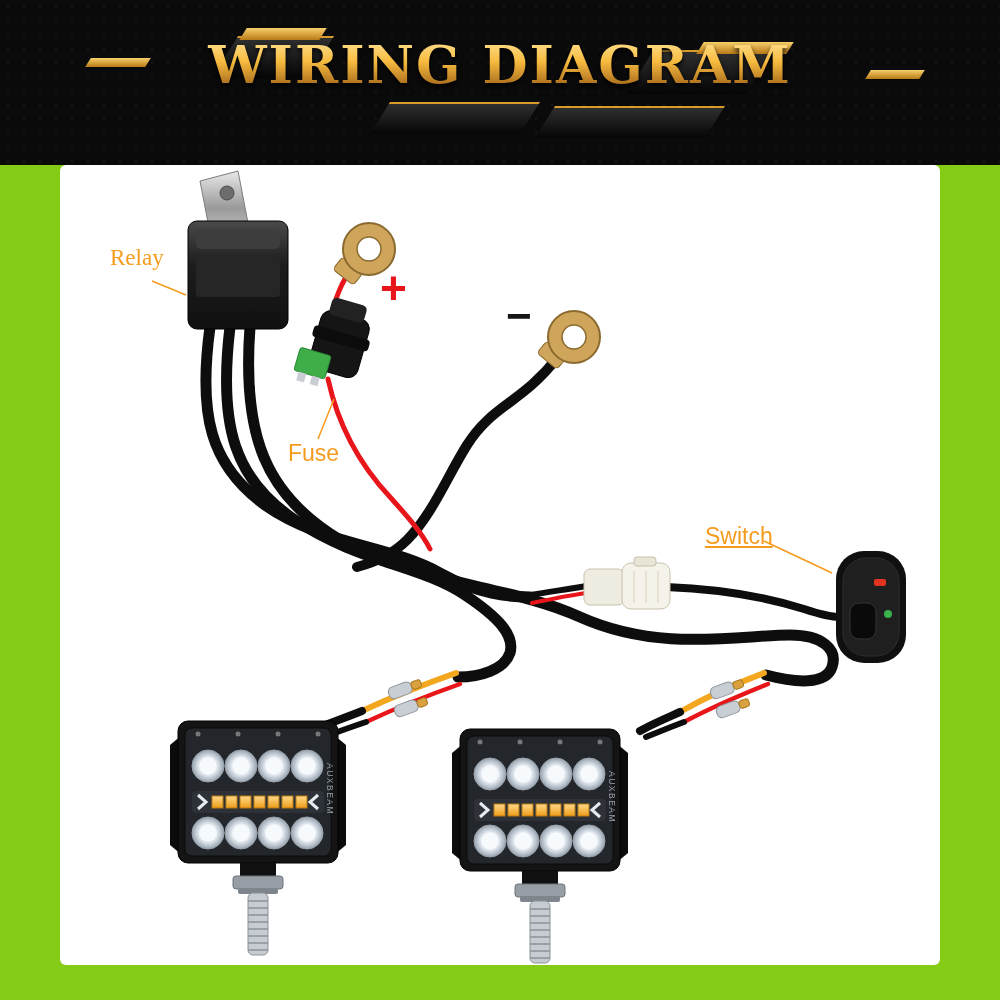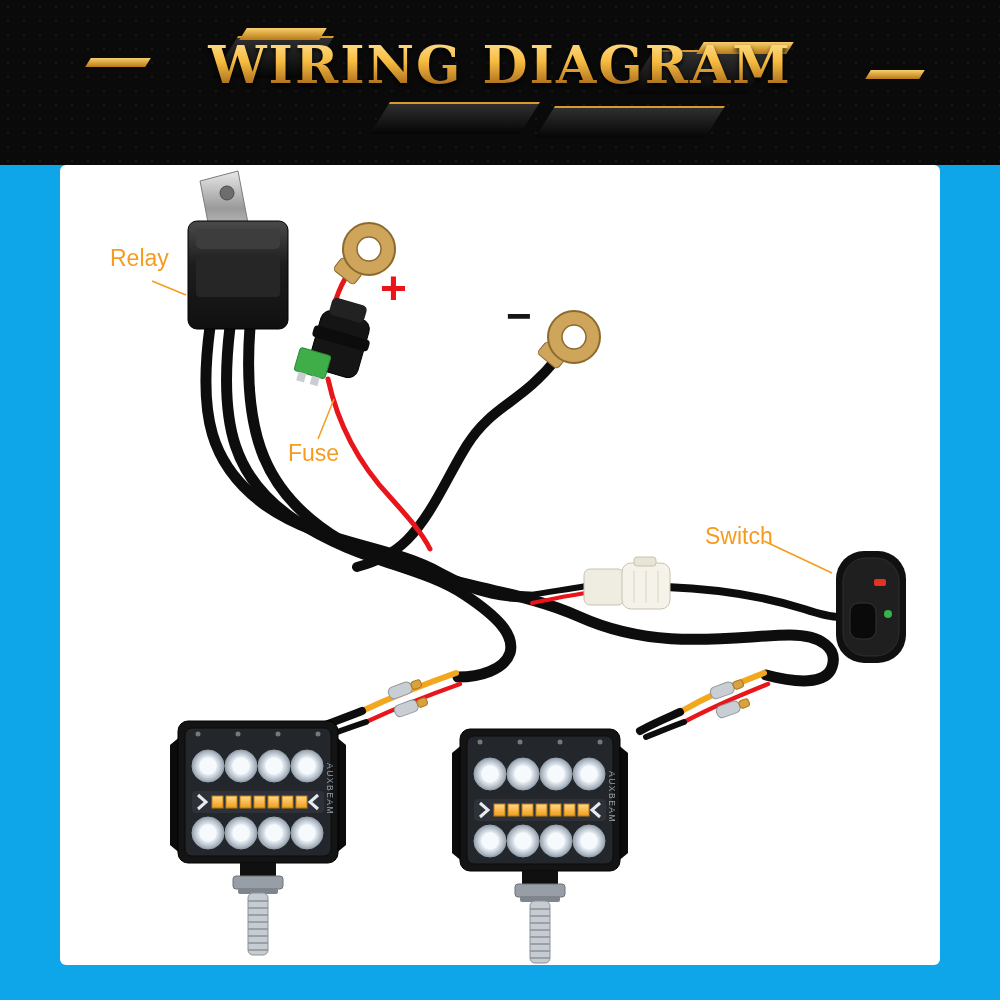--- a/index.html
+++ b/index.html
@@ -1,16 +1,16 @@
 <!DOCTYPE html>
 <html style="--label-orange: #f59c1f; --plus-red: #e8151a; --wire-black: #0d0d0d; --wire-red: #e8151a; --wire-amber: #f2a71f; --brass: #cfa55c;"><head>
 <meta charset="utf-8">
 <style>
   html,body{margin:0;padding:0;background:#000;}
-  .page{position:relative;width:1000px;height:1000px;margin:0 auto;background:#0ea5e9;overflow:hidden;
+  .page{position:relative;width:1000px;height:1000px;margin:0 auto;background:#84cc16;overflow:hidden;
         font-family:"Liberation Sans",sans-serif;}
   
   .header{position:absolute;left:0;top:0;width:1000px;height:165px;background-color:#0a0a0a;
     background-image:radial-gradient(circle at 50% 50%, rgba(255,255,255,0.05) 1px, transparent 1.6px);
     background-size:16px 14px;}
   .title{position:absolute;left:0;right:0;top:34px;text-align:center;z-index:5;
     font-family:"DejaVu Serif","Liberation Serif",serif;font-weight:700;font-size:52px;letter-spacing:2px;
     background:linear-gradient(180deg,#ffeaa6 0%,#f7bb3f 45%,#8a4d0f 100%);
     -webkit-background-clip:text;background-clip:text;color:transparent;
     filter:drop-shadow(0 3px 2px rgba(0,0,0,0.9));}
@@ -203,19 +203,19 @@
       </g>
 
       <use href="#pod" x="118" y="556"></use>
       <use href="#pod" x="400" y="564"></use>
 
       <line class="pointer" x1="92" y1="116" x2="126" y2="130"></line>
       <line class="pointer" x1="258" y1="274" x2="274" y2="234"></line>
       <line class="pointer" x1="704" y1="376" x2="772" y2="408"></line>
     </svg>
 
-    <div class="lbl" style="left:50px;top:80px;">Relay</div>
+    <div class="lbl" style="left:50px;top:80px;font-family:Liberation Serif, serif;">Relay</div>
     <div class="lbl" style="left:228px;top:275px;">Fuse</div>
     <div class="lbl plus" style="left:320px;top:96px;">+</div>
     <div class="lbl minus" style="left:446px;top:126px;">−</div>
-    <div class="lbl" style="left:645px;top:358px;">Switch</div>
+    <div class="lbl" style="left:645px;top:358px;text-decoration:underline;">Switch</div>
   </div>
 </div>
 
 </body></html>

